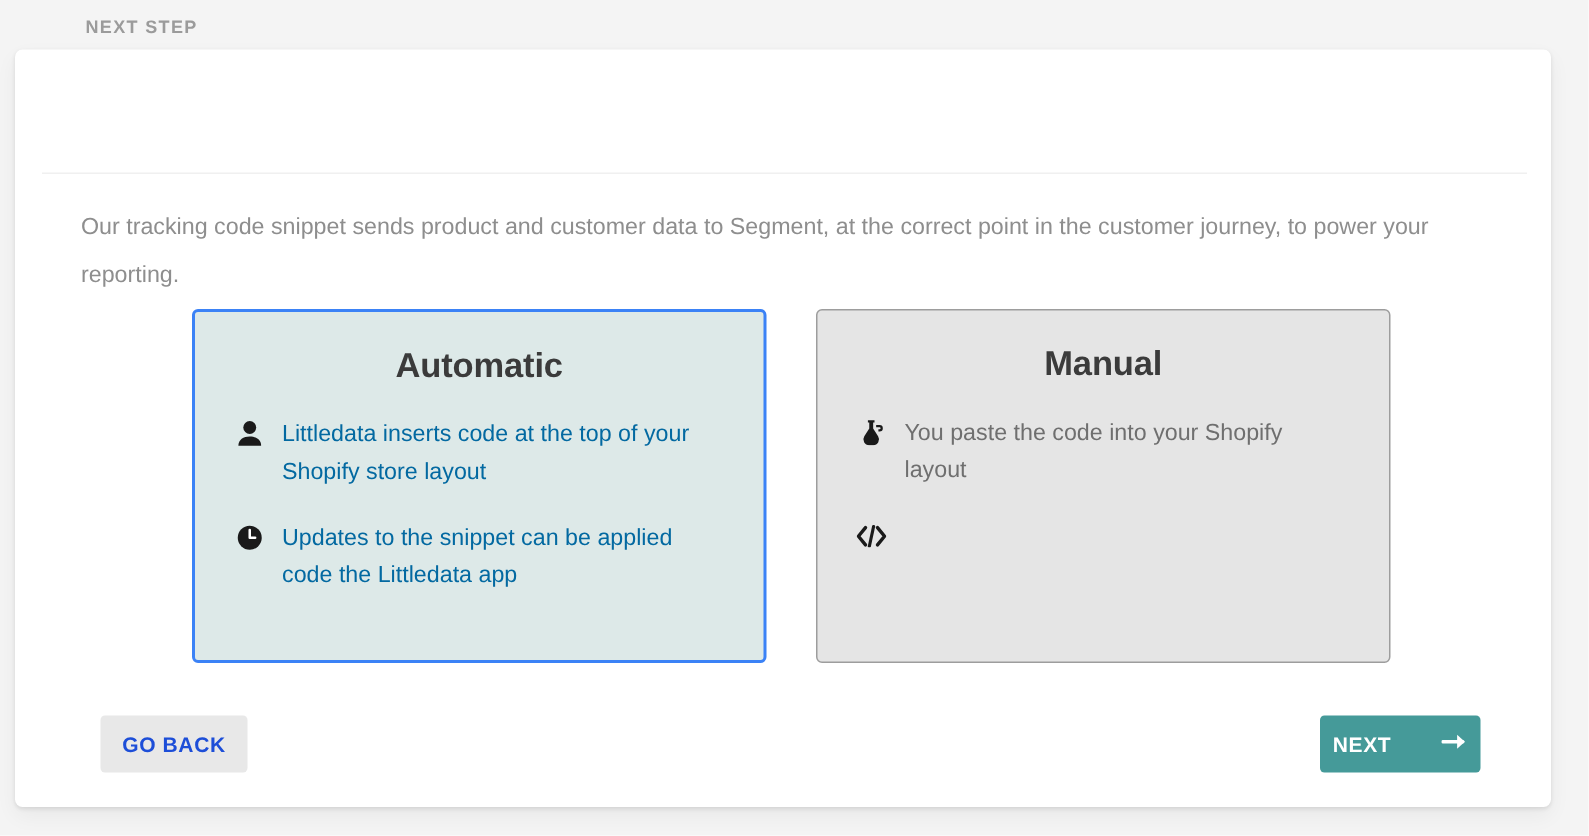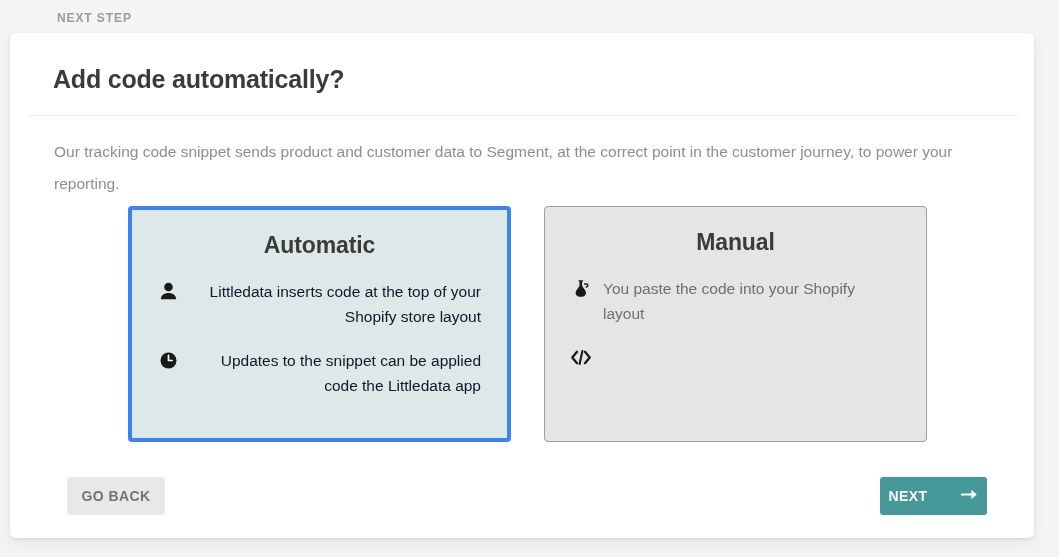--- a/index.html
+++ b/index.html
@@ -89,21 +89,21 @@
   .option-card {
     width: 383px;
     height: 236px;
     border-radius: 4px;
     padding: 22px 26px 0 26px;
     position: relative;
   }
 
   .option-card.selected {
     background: #dde9e8;
-    border: 4px solid #3b82f6;
+    border: 2px solid #3b82f6;
   }
 
   .option-card.unselected {
     background: #e5e5e5;
     border: 1px solid #9d9d9d;
   }
 
   .option-title {
     text-align: center;
     font-size: 23px;
@@ -135,33 +135,33 @@
   }
 
   .feature-icon svg { display: block; }
 
   .feature-text {
     font-size: 15.5px;
     line-height: 25px;
     color: #6f6f6f;
   }
 
-  .option-card.selected .feature-text { color: #0f172a; text-align: right; }
+  .option-card.selected .feature-text { color: #0369a1; }
 
   
   .btn-back {
     position: absolute;
     left: 57px;
     top: 444px;
     width: 98px;
     height: 38px;
     background: #e8e8e8;
     border: none;
     border-radius: 3px;
-    color: #737373;
+    color: #1d4ed8;
     font-family: "Liberation Sans", sans-serif;
     font-size: 14px;
     font-weight: 600;
     letter-spacing: 0.4px;
     cursor: pointer;
   }
 
   .btn-next {
     position: absolute;
     left: 870px;
@@ -188,21 +188,20 @@
 </style>
 </head>
 <body>
 
 <div class="page">
 
   <div class="step-label">NEXT STEP</div>
 
   <div class="wizard-card">
 
-    <div class="wizard-title">Add code automatically?</div>
 
     <div class="divider"></div>
 
     <div class="wizard-desc">Our tracking code snippet sends product and customer data to Segment, at the correct point in the customer journey, to power your reporting.</div>
 
     <div class="options">
 
       <div class="option-card selected">
         <div class="option-title">Automatic</div>
         <ul class="feature-list">

